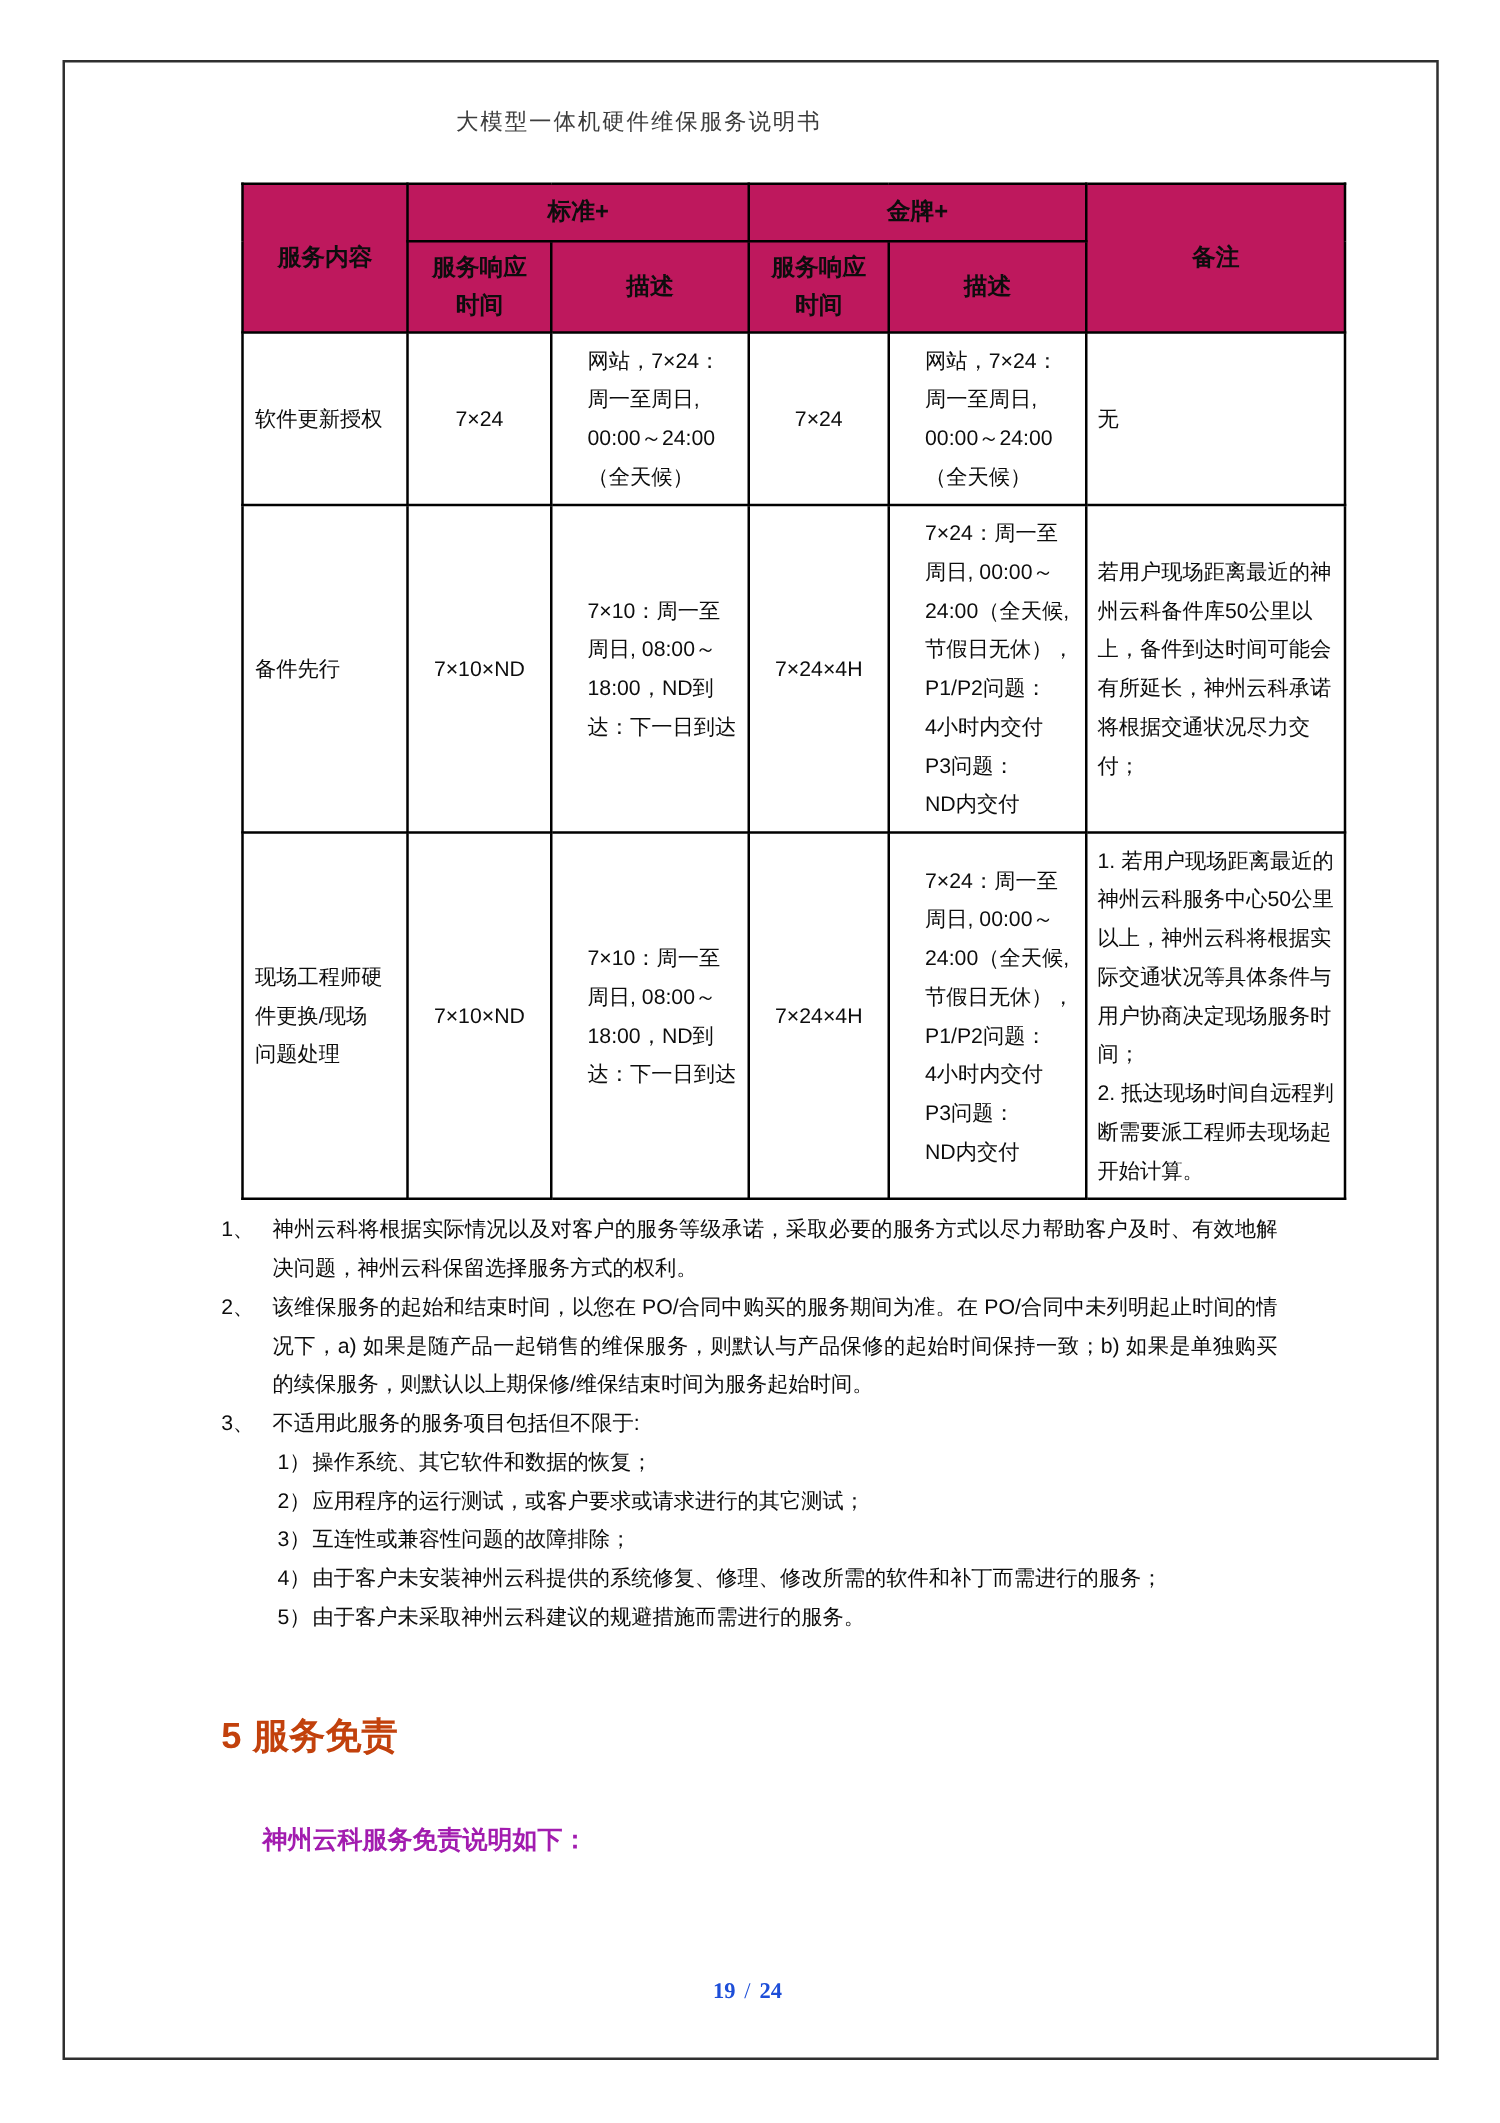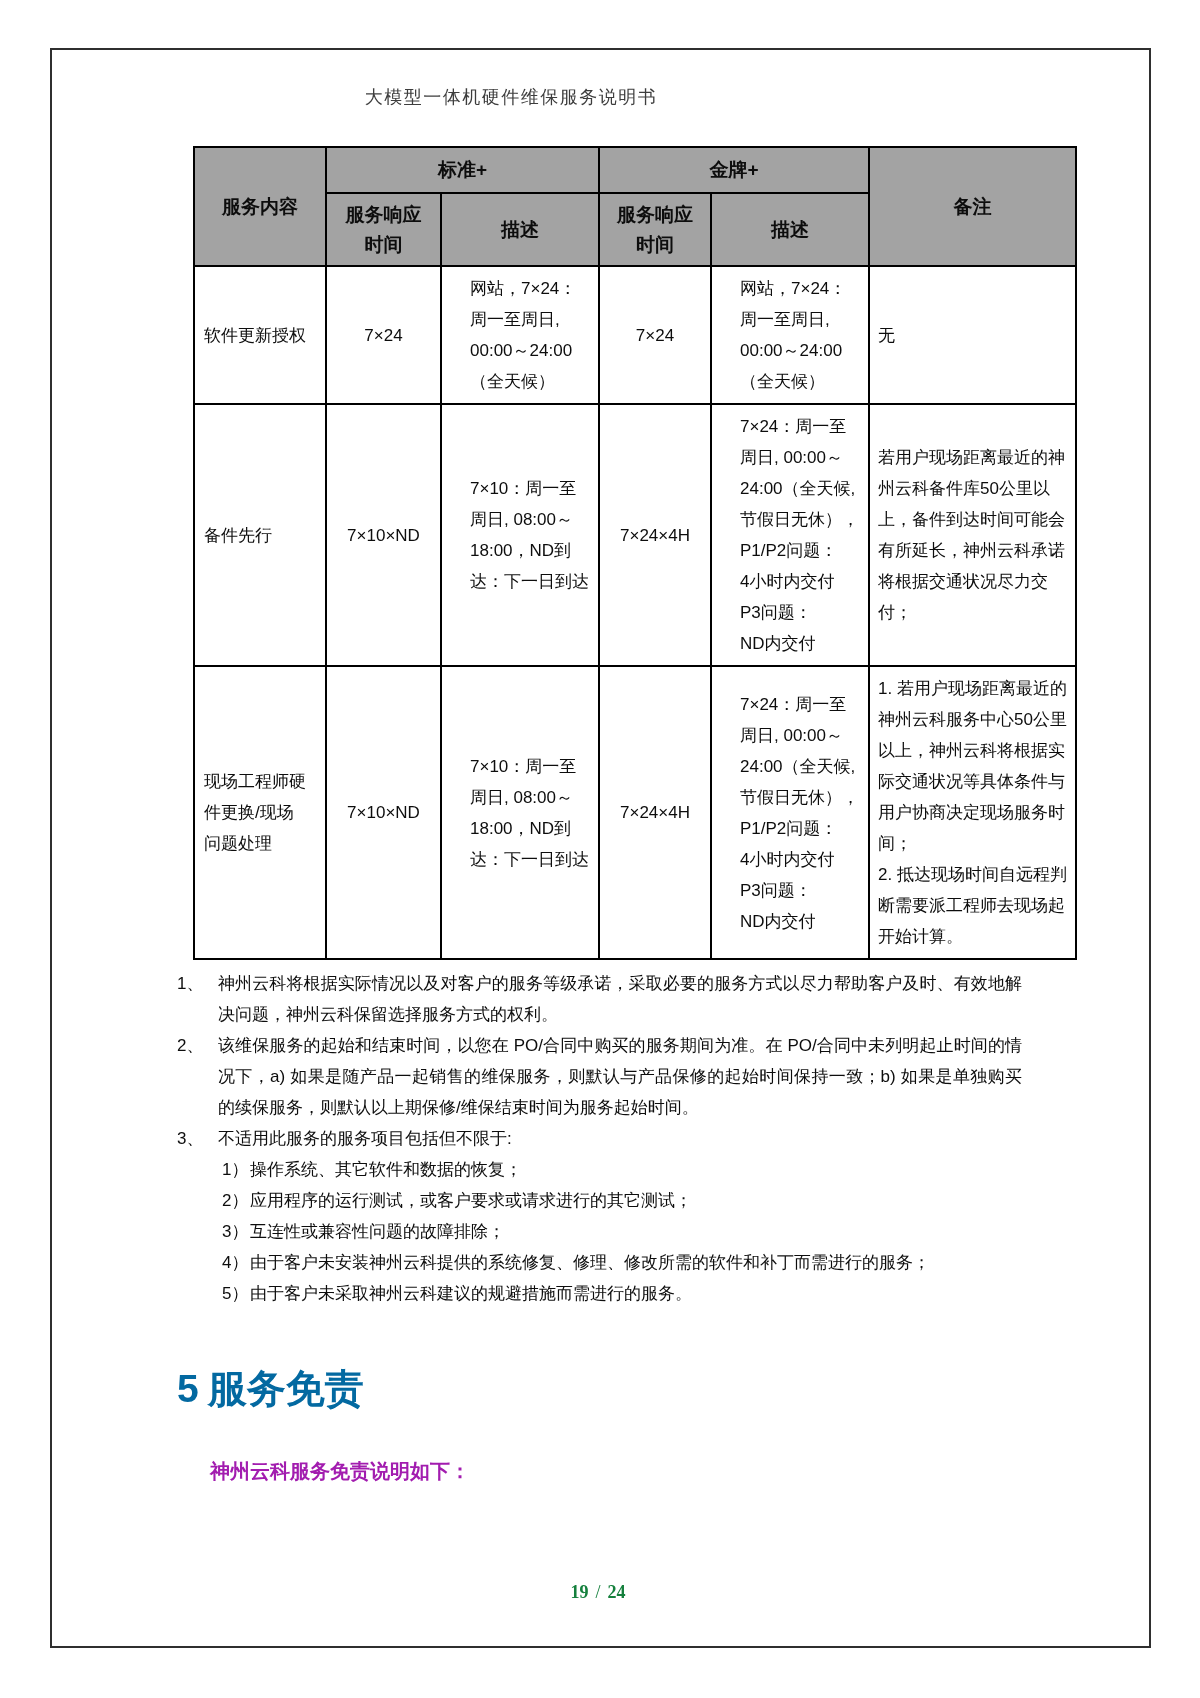--- a/index.html
+++ b/index.html
@@ -18,21 +18,21 @@
     font-size:18px;color:#3d3d3d;letter-spacing:1.5px;white-space:nowrap;
   }
   table.svc-table{
     position:absolute;left:193px;top:146px;width:882px;
     border-collapse:collapse;table-layout:fixed;font-size:17px;color:#0d0d0d;
   }
   .svc-table th,.svc-table td{
     border:2px solid #000;vertical-align:middle;box-sizing:border-box;
   }
   .svc-table th{
-    background:#a3a3a3;font-weight:bold;font-size:19px;text-align:center;
+    background:#be185d;font-weight:bold;font-size:19px;text-align:center;
     white-space:pre-line;line-height:30px;padding:2px 4px;
   }
   .svc-table col.c1{width:132px}
   .svc-table col.c2{width:115px}
   .svc-table col.c3{width:158px}
   .svc-table col.c4{width:112px}
   .svc-table col.c5{width:158px}
   .svc-table col.c6{width:207px}
   tr.hr1{height:46px}
   tr.hr2{height:73px}
@@ -51,31 +51,31 @@
   .notes-label{font-weight:bold;}
   .note{display:flex;}
   .note .num{flex:none;width:41px;}
   .note .txt{flex:1;text-align:justify;}
   .subnote{display:flex;margin-left:45px;}
   .subnote .snum{flex:none;width:28px;}
   .subnote .stxt{flex:1;}
 
   .sec-heading{
     position:absolute;left:177px;top:1370px;
-    font-size:39px;font-weight:bold;line-height:38px;color:#0369a1;
+    font-size:29px;font-weight:bold;line-height:38px;color:#c2410c;
   }
   .sec-heading .sec-title{margin-left:9px;}
   .sub-heading{
     position:absolute;left:210px;top:1458px;
     font-size:20px;font-weight:bold;color:#a21caf;
   }
   .footer{
     position:absolute;top:1582px;left:0;width:1196px;text-align:center;
     font-family:"Liberation Serif","DejaVu Serif",serif;
-    font-size:18px;font-weight:bold;color:#15803d;
+    font-size:18px;font-weight:bold;color:#1d4ed8;
   }
   .footer .sep{margin:0 7px;font-weight:normal;}
 </style>
 </head>
 <body>
 
 <div class="page">
 
   <div class="frame"></div>
 

